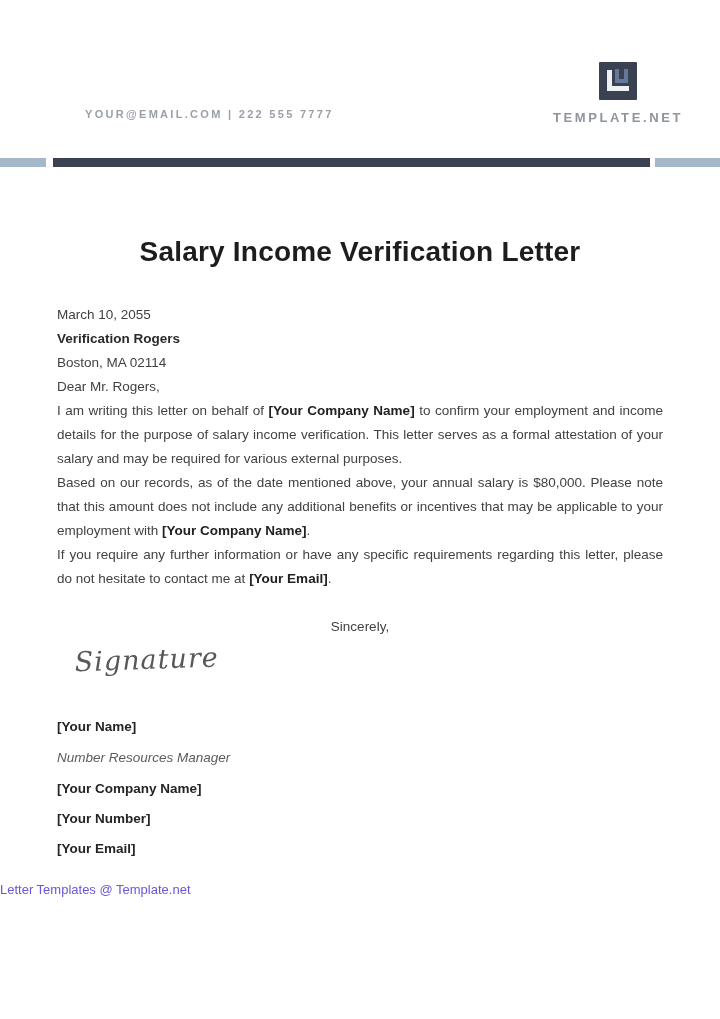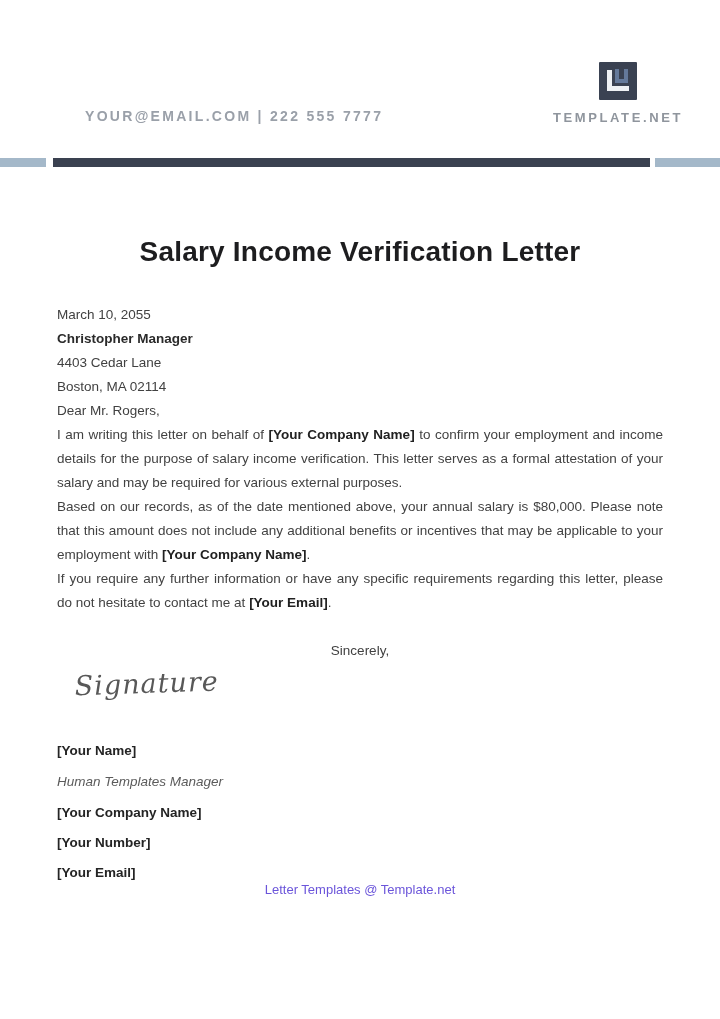--- a/index.html
+++ b/index.html
@@ -4,21 +4,21 @@
 <style>
   html,body { margin:0; padding:0; background:#ffffff; }
   .page {
     position:relative; width:720px; height:1019px; background:#ffffff;
     font-family:"Liberation Sans", sans-serif; overflow:hidden;
   }
 
   
   .contact {
     position:absolute; left:85px; top:108px;
-    font-size:14px; letter-spacing:2.3px; color:#9aa0a9; font-weight:600;
+    font-size:11px; letter-spacing:2.3px; color:#9aa0a9; font-weight:600;
     white-space:nowrap;
   }
   .brand {
     position:absolute; left:548px; top:62px; width:140px;
     display:flex; flex-direction:column; align-items:center;
   }
   .logo { width:38px; height:38px; display:block; }
   .brand-name {
     margin-top:10px; font-size:13px; letter-spacing:2.6px;
     color:#8f959d; font-weight:600; white-space:nowrap;
@@ -56,21 +56,21 @@
     transform:rotate(-2deg); transform-origin:left center;
   }
   .signoff-name    { margin-top:26px; font-weight:700; color:#242424; line-height:19px; }
   .signoff-role    { margin-top:12px; font-style:italic; color:#5b5b5b; line-height:19px; }
   .signoff-company { margin-top:12px; font-weight:700; color:#242424; line-height:19px; }
   .signoff-number  { margin-top:11px; font-weight:700; color:#242424; line-height:19px; }
   .signoff-email   { margin-top:11px; font-weight:700; color:#242424; line-height:19px; }
 
   
   .footer {
-    position:absolute; top:882px; left:0; width:720px; text-align:center;
+    position:absolute; top:882px; left:0; width:720px; text-align:left;
     font-size:13px; font-weight:500; color:#6b55da;
   }
   .footer a { color:inherit; text-decoration:none; cursor:pointer; }
 </style>
 </head>
 <body>
 
 <div class="page">
 
   <div class="contact">YOUR@EMAIL.COM | 222 555 7777</div>
@@ -89,37 +89,36 @@
     <div class="gap-a"></div>
     <div class="seg-dark"></div>
     <div class="gap-b"></div>
     <div class="seg-light seg-right"></div>
   </div>
 
   <div class="title">Salary Income Verification Letter</div>
 
   <div class="letter">
     <div class="addr">March 10, 2055</div>
-    <div class="addr addr-bold">Christopher Manager</div>
-    <div class="addr">4403 Cedar Lane</div>
+    <div class="addr addr-bold">Verification Rogers</div>
     <div class="addr">Boston, MA 02114</div>
     <div class="addr">Dear Mr. Rogers,</div>
 
     <p class="para"><span>I am writing this letter on behalf of </span><span class="ph">[Your Company Name]</span><span> to confirm your employment and income details for the purpose of salary income verification. This letter serves as a formal attestation of your salary and may be required for various external purposes.</span></p>
 
     <p class="para"><span>Based on our records, as of the date mentioned above, your annual salary is $80,000. Please note that this amount does not include any additional benefits or incentives that may be applicable to your employment with </span><span class="ph">[Your Company Name]</span><span>.</span></p>
 
     <p class="para"><span>If you require any further information or have any specific requirements regarding this letter, please do not hesitate to contact me at </span><span class="ph">[Your Email]</span><span>.</span></p>
 
     <div class="closing">Sincerely,</div>
 
     <div class="signature-script">Signature</div>
 
     <div class="signoff-name">[Your Name]</div>
-    <div class="signoff-role">Human Templates Manager</div>
+    <div class="signoff-role">Number Resources Manager</div>
     <div class="signoff-company">[Your Company Name]</div>
     <div class="signoff-number">[Your Number]</div>
     <div class="signoff-email">[Your Email]</div>
   </div>
 
   <div class="footer">
     <a>Letter Templates @ Template.net</a>
   </div>
 
 </div>

